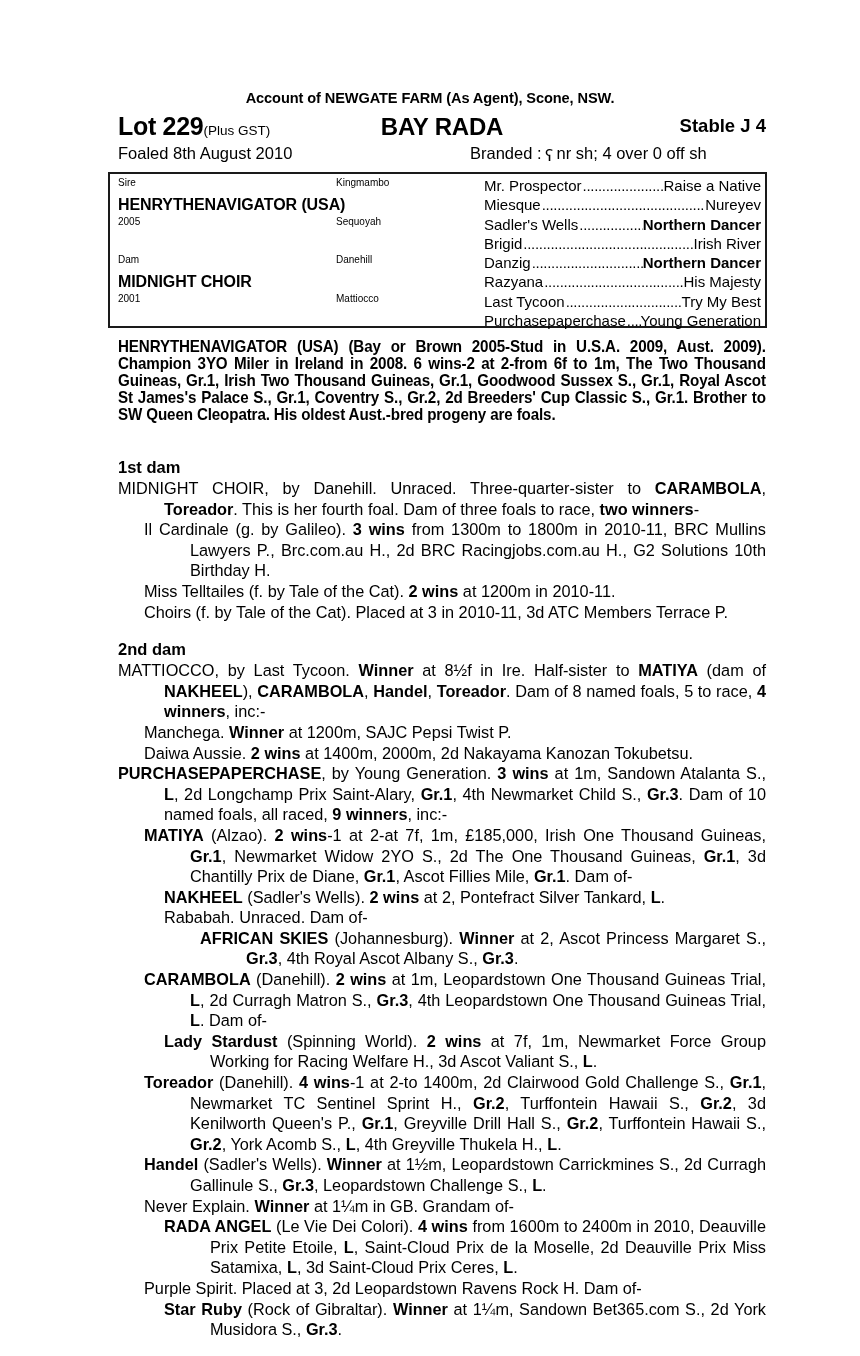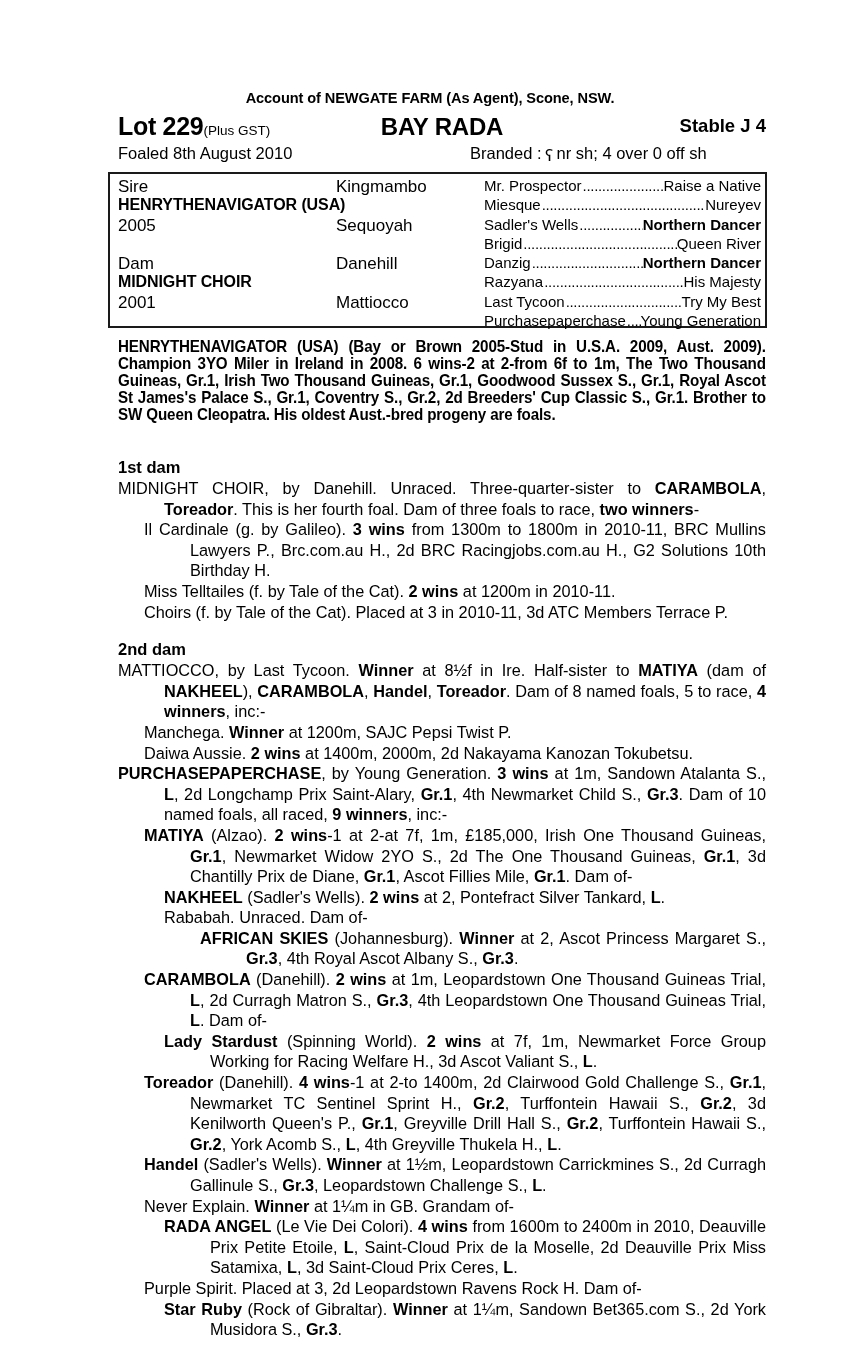--- a/index.html
+++ b/index.html
@@ -130,21 +130,21 @@
   }
   .ped-col-right {
     position: absolute;
     left: 374px;
     top: 3px;
     width: 277px;
   }
   .pl-row {
     position: relative;
     height: 19.3px;
-    font-size: 17px;
+    font-size: 10px;
     white-space: nowrap;
   }
   .pl-row .label { position: absolute; left: 0; top: 0; }
   .pl-row .gp { position: absolute; left: 218px; top: 0; }
   .pl-row.name { font-weight: bold; font-size: 16px; letter-spacing: -0.1px; }
 
   .pr-row {
     position: relative;
     height: 19.3px;
     font-size: 15px;
@@ -274,21 +274,21 @@
             <span class="b">Nureyev</span>
             <span class="dots">......................................................................</span>
           </div>
           <div class="pr-row">
             <span class="a">Sadler's Wells</span>
             <span class="b bold">Northern Dancer</span>
             <span class="dots">......................................................................</span>
           </div>
           <div class="pr-row">
             <span class="a">Brigid</span>
-            <span class="b">Queen River</span>
+            <span class="b">Irish River</span>
             <span class="dots">......................................................................</span>
           </div>
           <div class="pr-row">
             <span class="a">Danzig</span>
             <span class="b bold">Northern Dancer</span>
             <span class="dots">......................................................................</span>
           </div>
           <div class="pr-row">
             <span class="a">Razyana</span>
             <span class="b">His Majesty</span>

